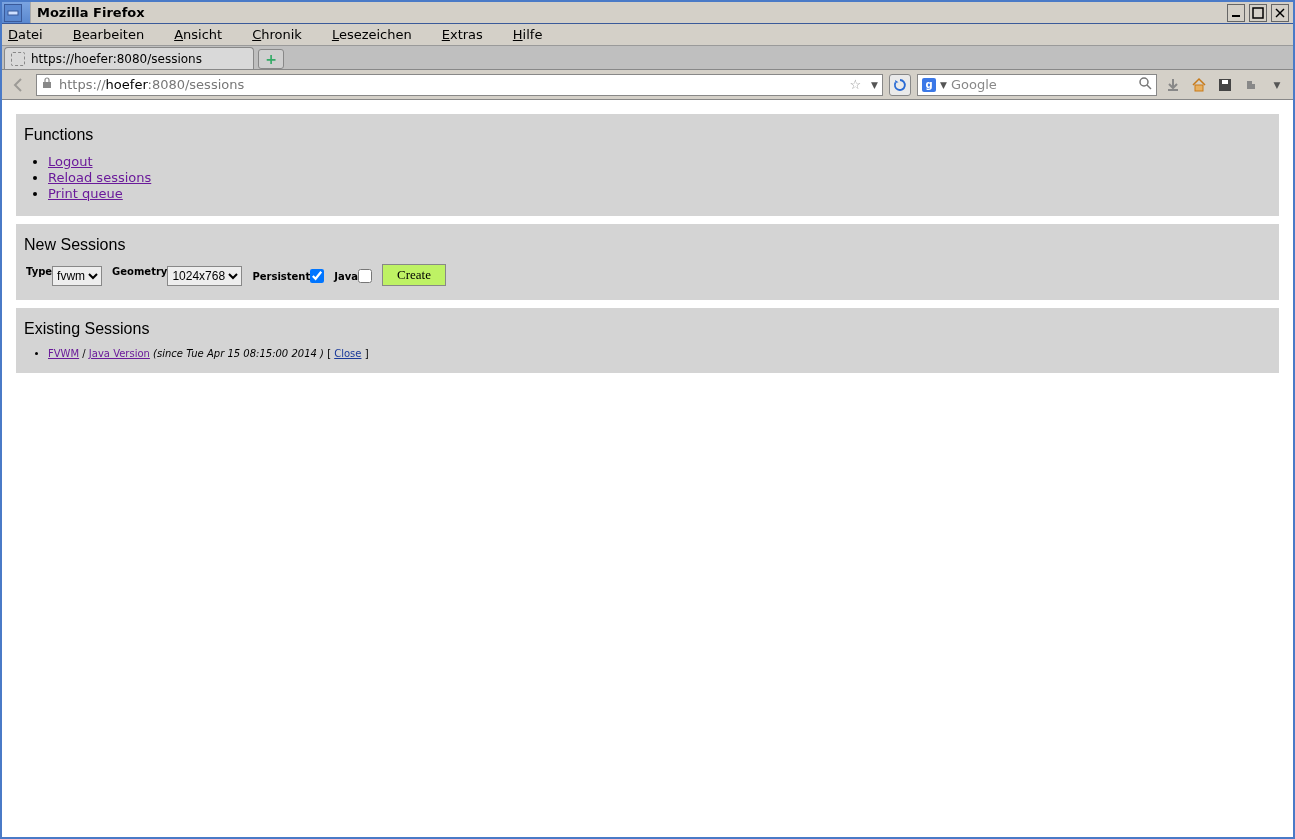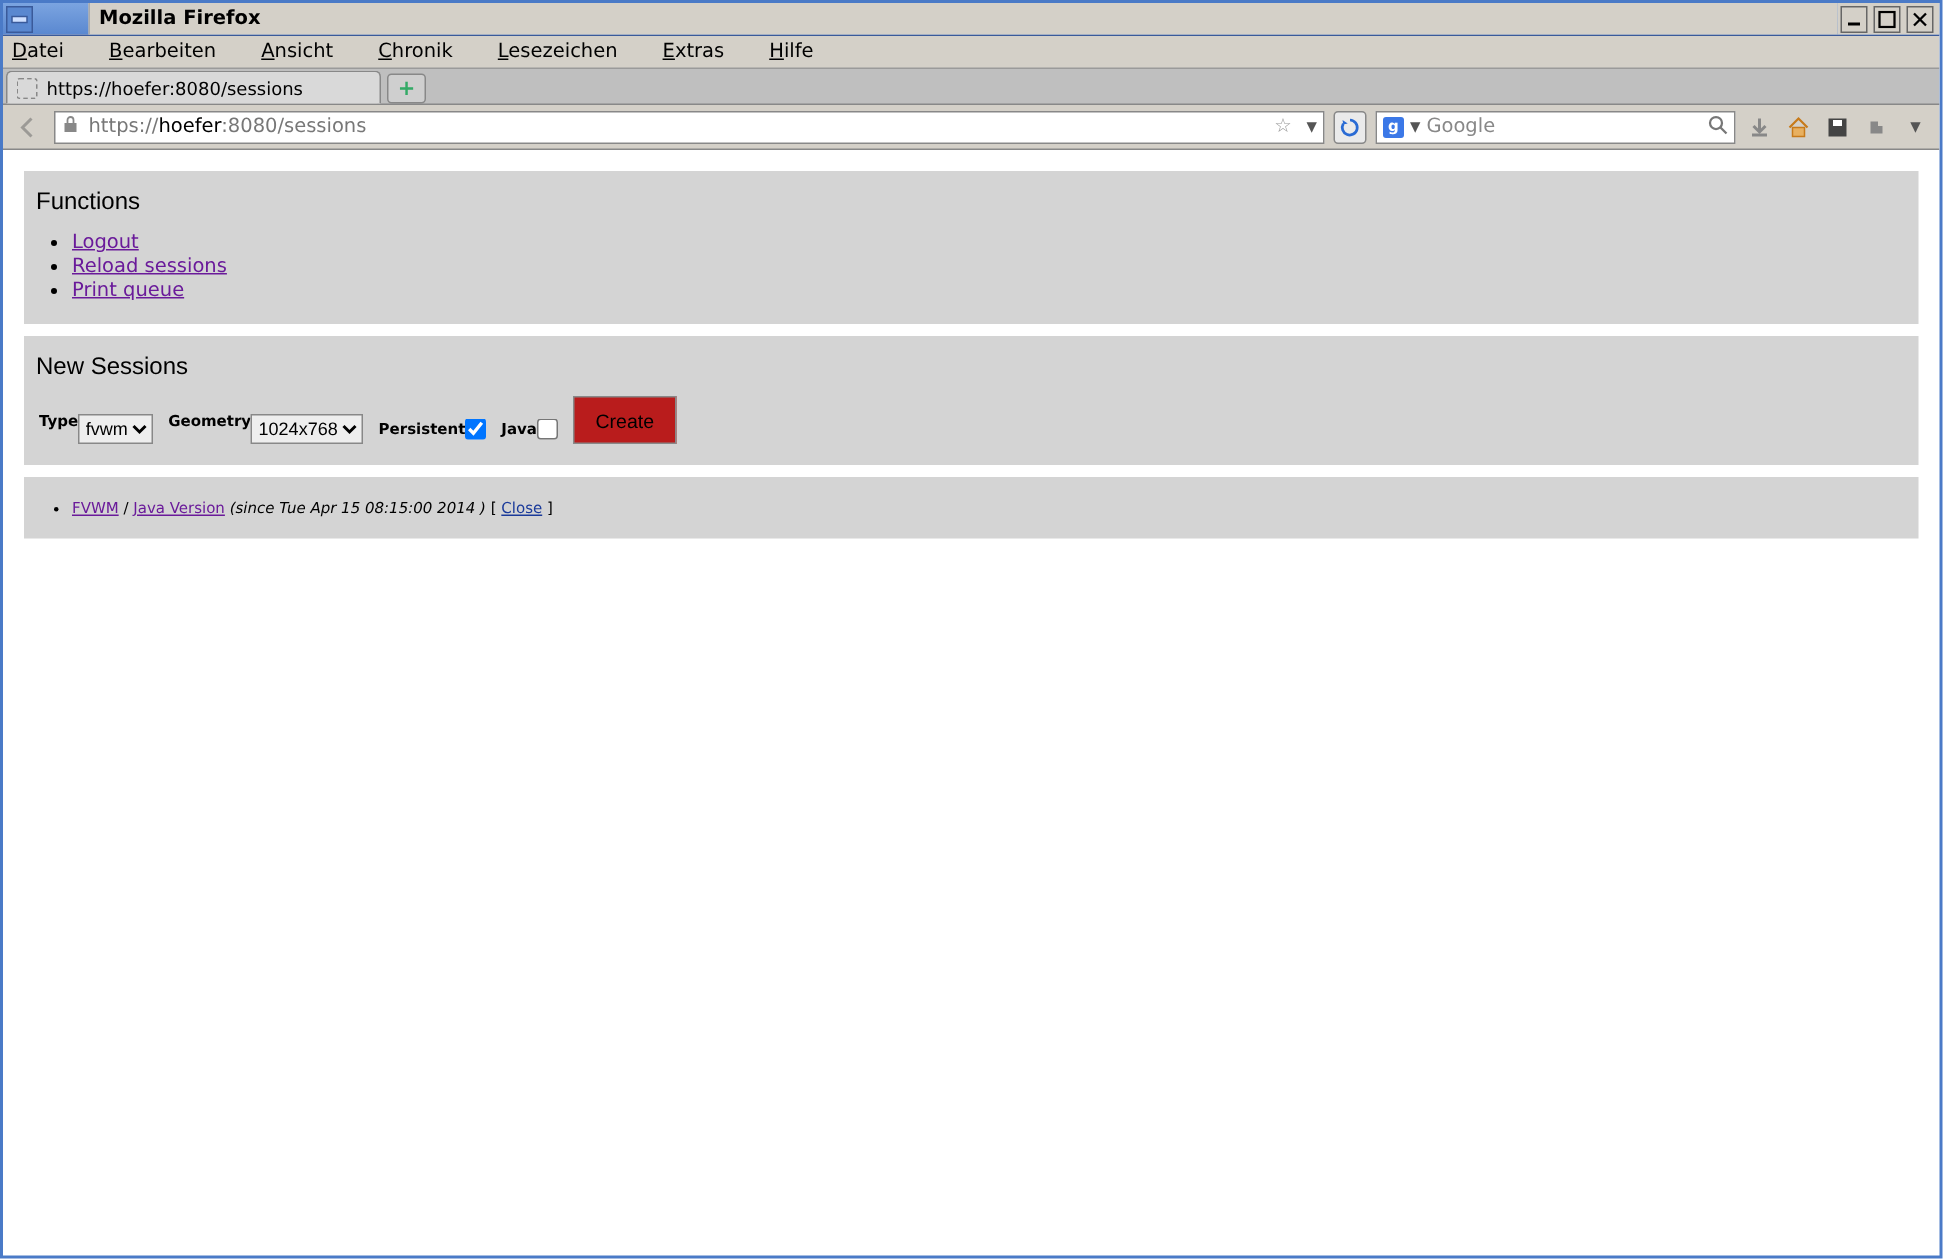--- a/index.html
+++ b/index.html
@@ -4,21 +4,21 @@
 <style>
   * { box-sizing: border-box; }
   html, body { margin: 0; padding: 0; font-family: "DejaVu Sans", Verdana, sans-serif; font-size: 13px; }
   body { background: #fff; width: 1295px; height: 839px; overflow: hidden; border: 2px solid #4a7ac7; }
 
   
   .titlebar { height: 22px; background: linear-gradient(#7ba4e0,#5a88d0); display:flex; align-items:center; padding:0; border-bottom:1px solid #3a5a9a; }
   .titlebar .win-btn { width:18px; height:18px; margin:0 2px; background:#d4d0c8; border:1px solid #666; display:flex; align-items:center; justify-content:center; font-size:11px; }
   .titlebar .left-btn { margin-left:2px; margin-right:8px; background:#5a88d0; border:1px solid #3a5a9a; color:#cfe0ff; }
   .titlebar .title-text { font-weight:bold; color:#000; flex:0 0 auto; }
-  .titlebar .title-bg { background:#d4d0c8; flex:1; height:100%; display:flex; align-items:center; padding-left:6px; border-left:1px solid #aaa;margin-left:29px; }
+  .titlebar .title-bg { background:#d4d0c8; flex:1; height:100%; display:flex; align-items:center; padding-left:6px; border-left:1px solid #aaa; }
   .titlebar .right-btns { height:100%; margin-left:auto; display:flex; align-items:center; padding-right:2px; background:#d4d0c8;}
   .titlebar svg { width:12px; height:12px; }
 
   
   .menubar { height:22px; background:#d4d0c8; border-bottom:1px solid #9a9a9a; display:flex; align-items:center; padding:0 6px; gap:30px; color:#000; }
   .menubar span { cursor:default; }
   .menubar .ul { text-decoration: underline; }
 
   
   .tabstrip { height:24px; background:#bfbfbf; display:flex; align-items:flex-end; border-bottom:1px solid #888; padding-left:2px;}
@@ -49,21 +49,21 @@
   ul.links { margin:4px 0 0 24px; padding:0; }
   ul.links li { margin:1px 0; font-size:13px;}
   a.vlink { color:#6a1a9a; text-decoration:underline; }
   a.link  { color:#1a3a9a; text-decoration:underline; }
 
   .formrow { display:flex; align-items:flex-end; gap:10px; margin-top:6px; padding-left:2px;}
   .field { display:flex; font-size:10px; }
   .field label { margin-bottom:2px; font-size:10px; font-weight:bold;}
   select { font-size:12px; background:#eee; border:1px solid #888; height:20px;}
   input[type=checkbox]{ width:14px; height:14px; margin:0 0 3px 0;}
-  button.create { height:32px; padding:0 14px; background:#b91c1c; border:1px solid #888; font-size:13px;}
+  button.create { height:22px; padding:0 14px; background:#bef264; border:1px solid #888; font-size:13px;font-family:Liberation Serif, serif;}
 
   .sess-line { margin:4px 0 0 24px; padding:0; list-style:disc;}
   .sess-line li { font-size:10px; }
   .sess-line i { font-style:italic; }
 </style>
 </head>
 <body>
 
 <div class="titlebar">
   <div class="win-btn left-btn">
@@ -202,20 +202,21 @@
       </div>
       <div class="field" style="align-items:center">
         <label>Java</label>
         <input type="checkbox" style="">
       </div>
       <button class="create">Create</button>
     </div>
   </div>
 
   <div class="section">
+    <h2>Existing Sessions</h2>
     <ul class="sess-line">
       <li>
         <a href="#" class="vlink">FVWM</a><span> / </span><a href="#" class="vlink">Java Version</a>
         <i>(since Tue Apr 15 08:15:00 2014 )</i><span> [ </span><a href="#" class="link">Close</a><span> ]</span>
       </li>
     </ul>
   </div>
 </div>
 
 </body></html>

